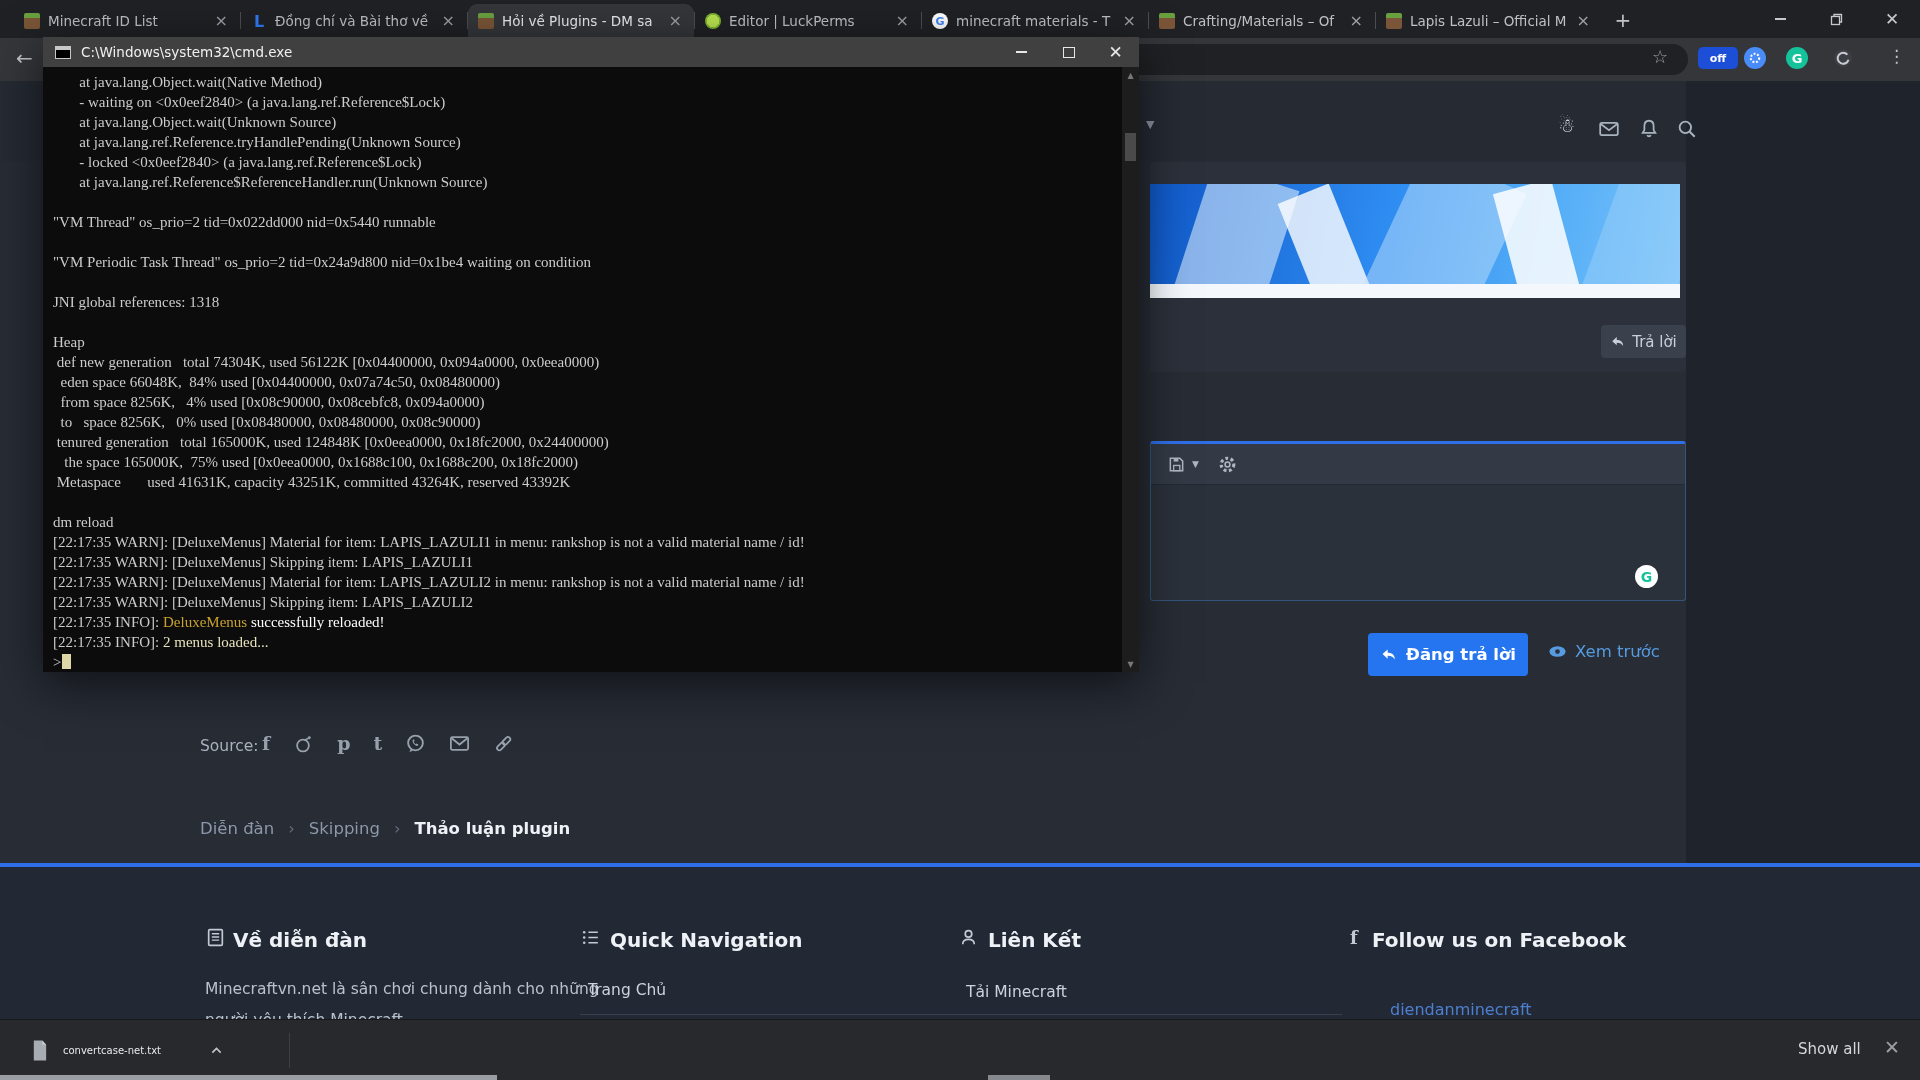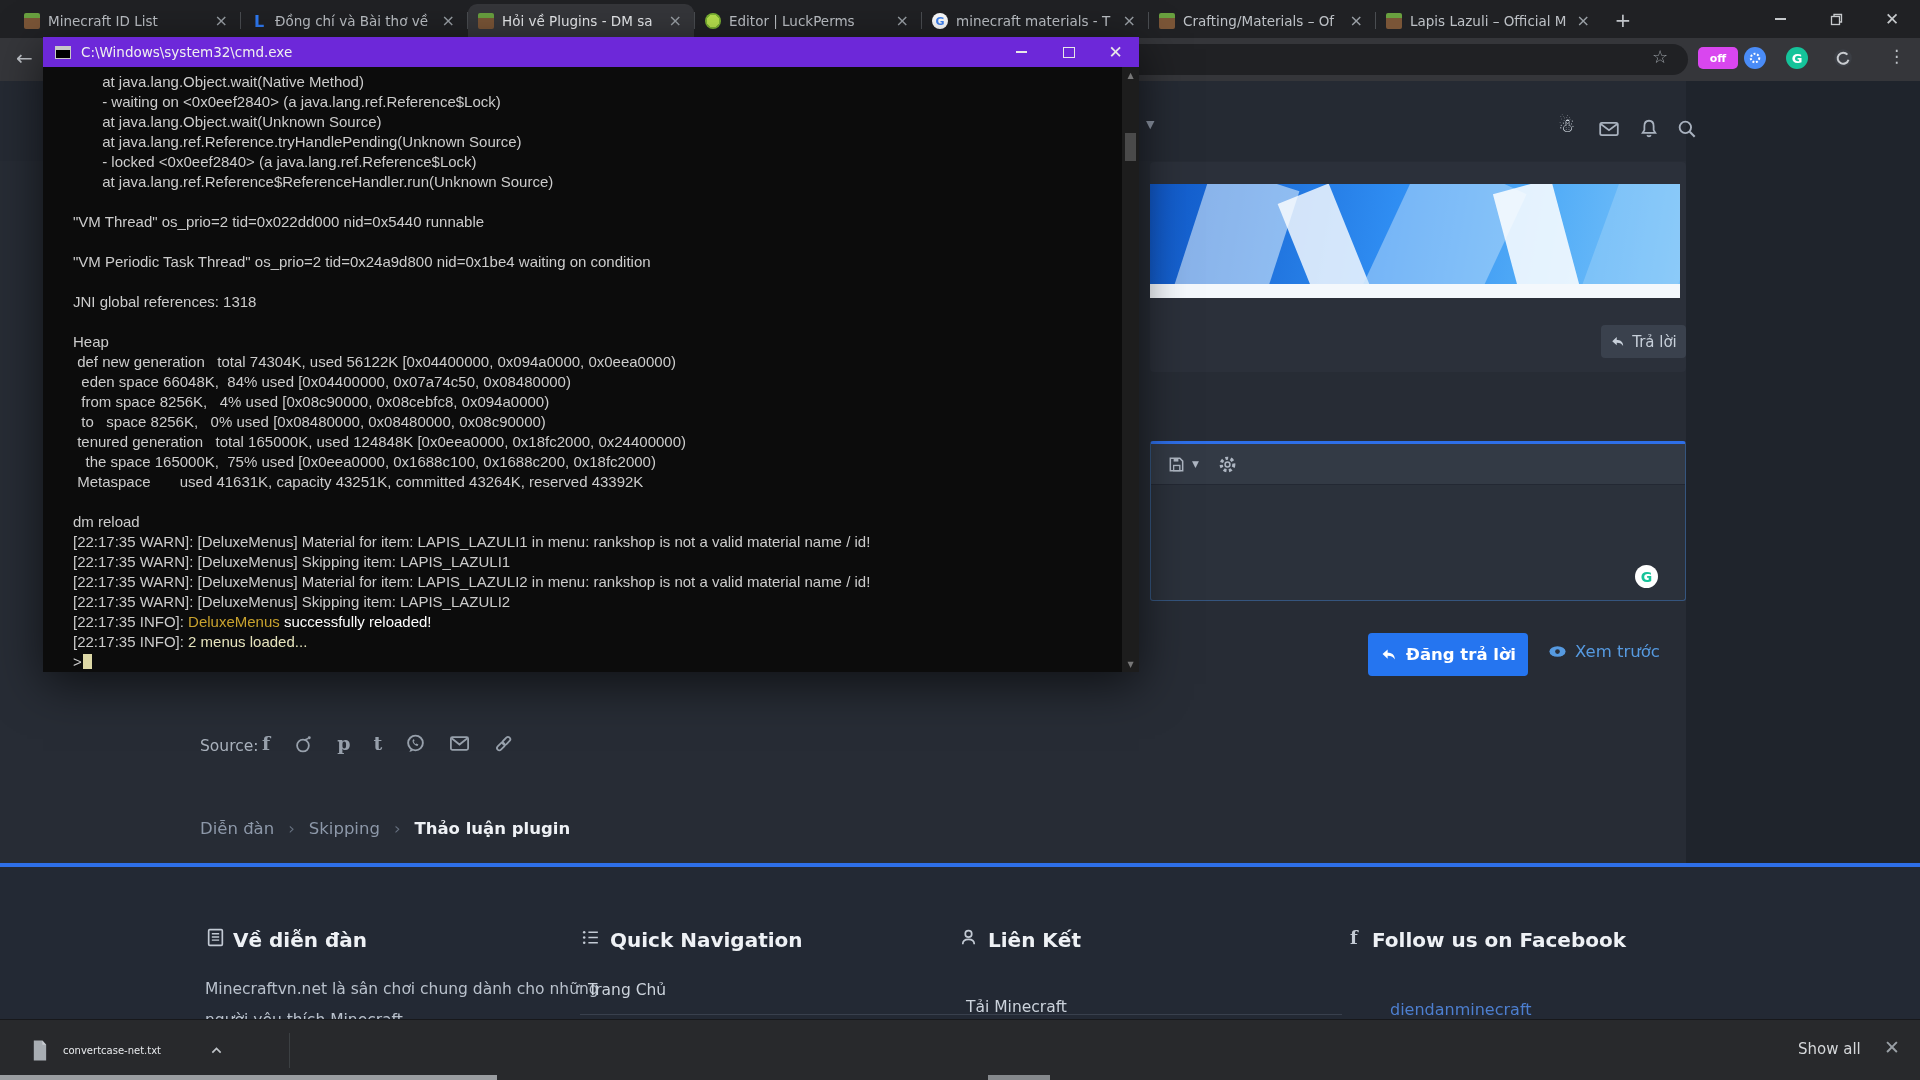--- a/index.html
+++ b/index.html
@@ -29,21 +29,21 @@
   .wbtn{width:56px;height:38px;display:flex;align-items:center;justify-content:center;color:#c6c9cc;}
   .mini-glyph{width:11px;height:2px;background:#c6c9cc;}
   .close-glyph{font-size:17px;}
 
   
   .toolbar{position:absolute;left:0;top:38px;width:1920px;height:43px;background:#35363a;z-index:5;}
   .back-arrow{position:absolute;left:16px;top:8px;font-size:20px;color:#c0c4c9;}
   .omnibox{position:absolute;left:104px;top:6px;width:1584px;height:31px;border-radius:16px;background:#202124;}
   .star{position:absolute;left:1652px;top:8px;font-size:18px;color:#9aa0a6;}
   .ext{position:absolute;top:9px;display:flex;align-items:center;justify-content:center;}
-  .off-badge{left:1698px;width:40px;height:22px;background:#d946ef;border-radius:5px;color:#fff;
+  .off-badge{left:1698px;width:40px;height:22px;background:#1d4ed8;border-radius:5px;color:#fff;
              font-size:11px;font-weight:bold;}
   .ext-blue{left:1744px;width:22px;height:22px;background:#4a8cf7;border-radius:50%;}
   .ext-gram{left:1786px;width:22px;height:22px;background:#15c39a;border-radius:50%;color:#fff;
             font-size:13px;font-weight:bold;}
   .menu-dots{position:absolute;left:1888px;top:8px;font-size:17px;color:#c0c4c9;letter-spacing:0;}
 
   
   .f-header{position:absolute;left:0;top:81px;width:1686px;height:80px;background:#252a33;z-index:1;}
   .right-strip{position:absolute;left:1686px;top:81px;width:234px;height:786px;background:#1f242c;z-index:1;}
   .hdr-caret{position:absolute;left:1146px;top:118px;color:#8a93a2;font-size:11px;z-index:1;}
@@ -84,34 +84,34 @@
   .f-title{position:absolute;font-size:20px;font-weight:bold;color:#eef1f5;}
   .f-ico{position:absolute;color:#c3cad4;}
   .f-text{position:absolute;font-size:15.5px;color:#b9c1cc;line-height:31px;}
   .f-link{position:absolute;font-size:15.5px;color:#ccd3dc;padding-left:8px;}
   .f-div{position:absolute;height:1px;background:#39404d;}
   .fb-link{position:absolute;font-size:16px;color:#4d7fd0;}
 
   
   .cmd{position:absolute;left:43px;top:37px;width:1096px;height:635px;z-index:20;
        box-shadow:0 12px 45px rgba(0,0,0,.6);}
-  .cmd-titlebar{height:30px;background:#6d28d9;display:flex;align-items:center;}
+  .cmd-titlebar{height:30px;background:#404040;display:flex;align-items:center;}
   .cmd-ico{width:16px;height:13px;border:1px solid #c8c8c8;background:#000;margin-left:12px;
            position:relative;font-family:"DejaVu Sans Mono",monospace;font-size:7px;color:#d8d8d8;
            display:flex;align-items:flex-start;padding-left:1px;box-sizing:border-box;}
   .cmd-ico::before{content:"";position:absolute;left:0;top:0;width:100%;height:3px;background:#c8c8c8;}
   .cmd-title{margin-left:10px;font-size:13.5px;color:#f0f0f0;}
   .cmd-controls{margin-left:auto;display:flex;height:30px;}
   .cbtn{width:47px;height:30px;display:flex;align-items:center;justify-content:center;color:#e8e8e8;}
   .cmin{width:11px;height:2px;background:#e8e8e8;}
   .cmax{width:10px;height:9px;border:1.5px solid #e8e8e8;}
   .cclose{font-size:17px;}
   .cmd-body{position:absolute;left:0;top:30px;right:0;bottom:0;background:#0c0c0c;overflow:hidden;}
   .console{position:absolute;left:10px;top:5px;right:22px;bottom:0;overflow:hidden;white-space:pre;
-           font-family:Liberation Sans, sans-serif;font-size:15px;line-height:20px;margin-left:20px;}
+           font-family:Liberation Serif, serif;font-size:15px;line-height:20px;}
   .c-d{color:#cccccc;} .c-gold{color:#c8a22e;} .c-green{color:#ffffff;} .c-cream{color:#e6e3bd;}
   .cursor{display:inline-block;width:9px;height:15px;background:#ddd8a6;vertical-align:-2px;margin-left:1px;}
   .cmd-sb{position:absolute;right:0;top:0;width:17px;height:100%;background:#1d1d1d;}
   .sb-arrow{position:absolute;left:0;width:17px;height:16px;display:flex;align-items:center;
             justify-content:center;color:#777;font-size:8px;}
   .sb-thumb{position:absolute;left:3px;width:11px;top:66px;height:28px;background:#4a4a4a;}
 
   
   .dl-bar{position:absolute;left:0;top:1019px;width:1920px;height:61px;background:#28292c;
           border-top:1px solid #17181b;z-index:30;display:flex;align-items:center;}
@@ -273,21 +273,21 @@
     <div class="f-link" style="left:580px;top:114px;">Trang Chủ</div>
     <div class="f-div" style="left:580px;top:147px;width:384px;"></div>
 
     <span class="f-ico" style="left:958px;top:60px;">
       <svg width="21" height="21" viewBox="0 0 20 20">
           <circle cx="10" cy="6.6" r="3.1" fill="none" stroke="#c3cad4" stroke-width="1.6"></circle>
           <path d="M4.5 16.5 c0-3.2 2.5-4.8 5.5-4.8 s5.5 1.6 5.5 4.8" fill="none" stroke="#c3cad4" stroke-width="1.6"></path>
         </svg>
     </span>
     <div class="f-title" style="left:988px;top:61px;">Liên Kết</div>
-    <div class="f-link" style="left:958px;top:131px;">Tải Minecraft</div>
+    <div class="f-link" style="left:958px;top:116px;">Tải Minecraft</div>
     <div class="f-div" style="left:958px;top:147px;width:384px;"></div>
 
     <span class="f-ico" style="left:1350px;top:60px;font-weight:bold;font-size:18px;font-family:'DejaVu Serif',serif;">f</span>
     <div class="f-title" style="left:1372px;top:61px;">Follow us on Facebook</div>
     <div class="fb-link" style="left:1390px;top:133px;">diendanminecraft</div>
   </div>
 
   <div class="tabstrip">
     <div class="tabs">
         <div class="tab">

